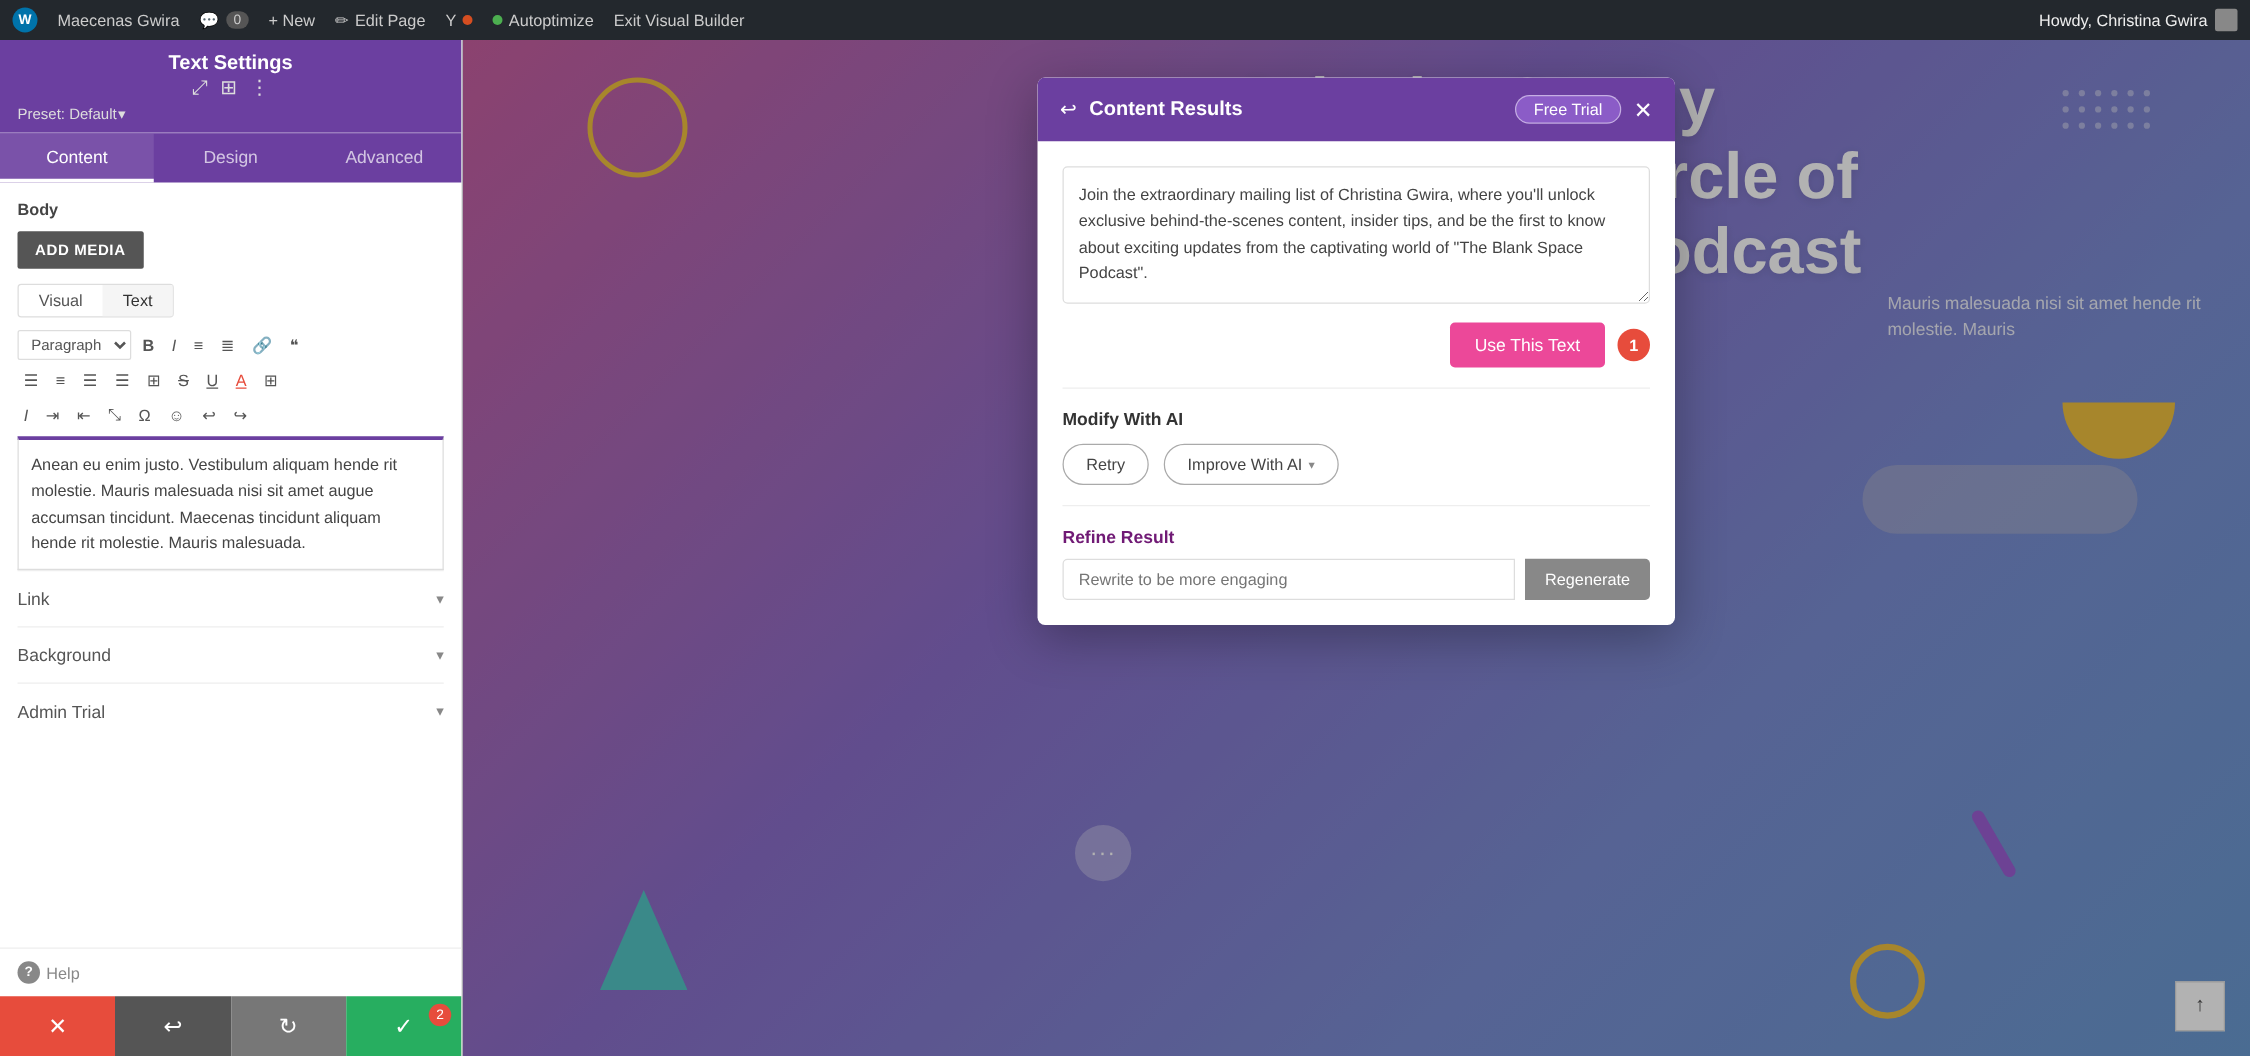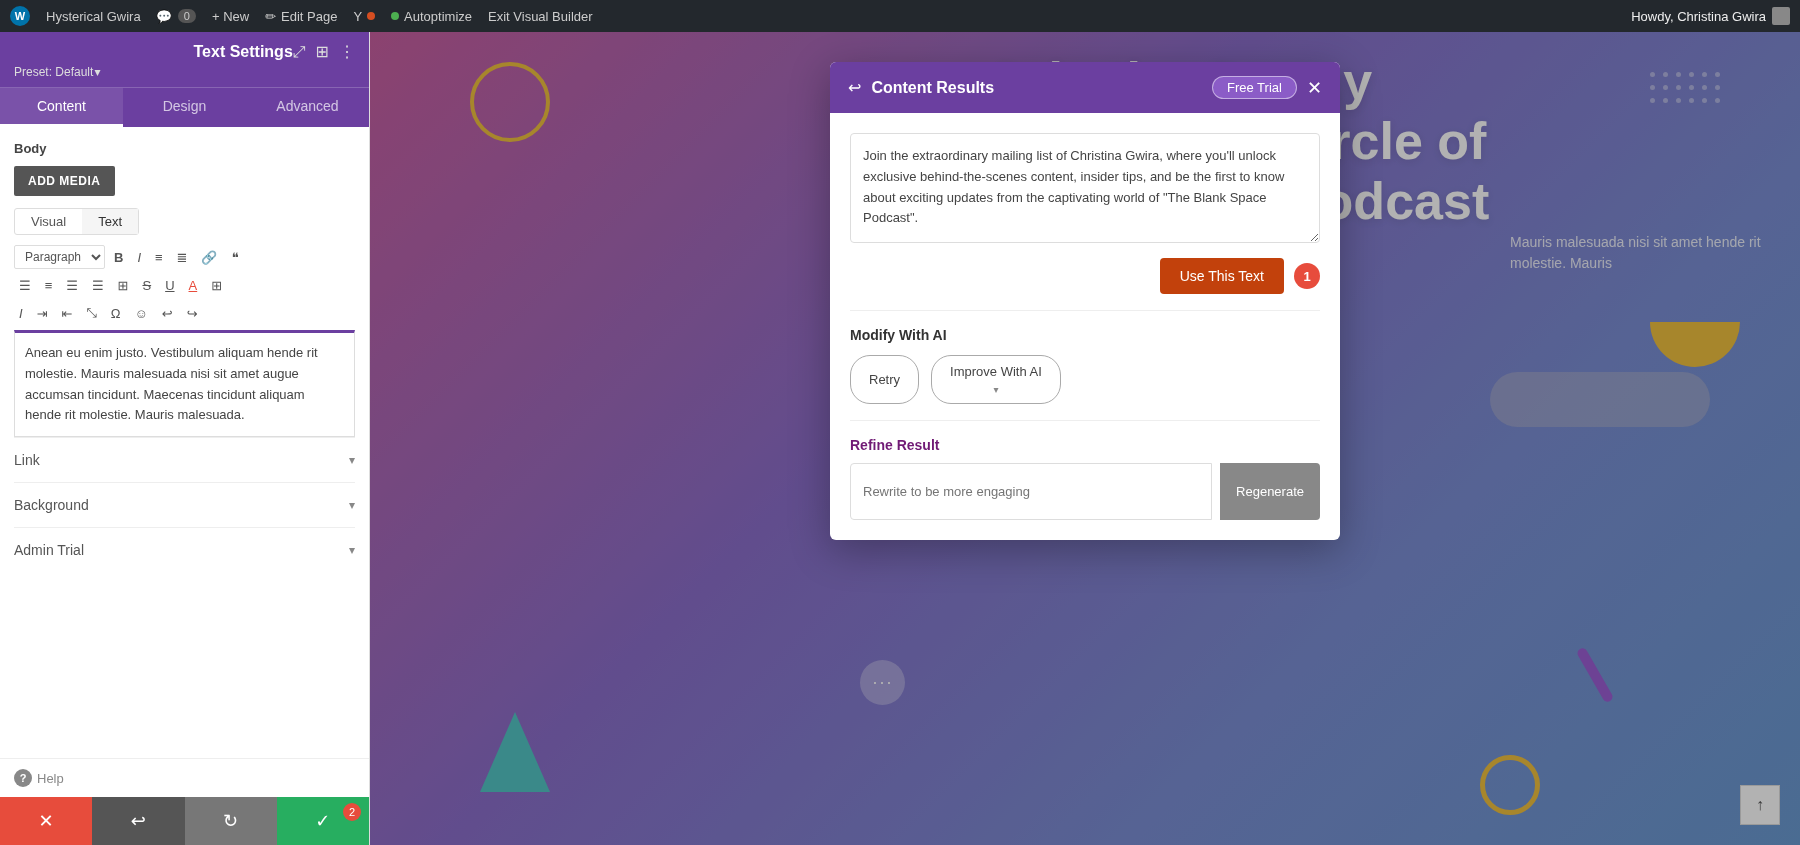--- a/index.html
+++ b/index.html
@@ -25,21 +25,21 @@
     #left-panel {
       width: 370px; min-width: 370px; background: #fff; display: flex; flex-direction: column;
       border-right: 1px solid #ddd; position: relative; z-index: 100;
     }
 
     
     #panel-header {
       background: #6b3fa0; color: #fff; padding: 10px 14px 8px;
       display: flex; flex-direction: column; gap: 4px;
     }
-    .panel-title-row { display: flex; align-items: center; justify-content: flex-end; }
+    .panel-title-row { display: flex; align-items: center; justify-content: center; flex-direction: column; }
     .panel-title { font-size: 16px; font-weight: 600; }
     .panel-header-icons { display: flex; gap: 10px; align-items: center; }
     .panel-header-icon { color: #ddd; cursor: pointer; font-size: 16px; }
     .panel-preset { font-size: 12px; color: #ddd; display: flex; align-items: center; gap: 1px; cursor: pointer; }
 
     
     #panel-tabs { display: flex; background: #6b3fa0; border-top: 1px solid rgba(255,255,255,0.2); }
     .panel-tab {
       flex: 1; text-align: center; padding: 10px 0; color: rgba(255,255,255,0.7);
       cursor: pointer; font-size: 14px; border-bottom: 3px solid transparent;
@@ -185,67 +185,67 @@
     .result-textarea {
       width: 100%; border: 1px solid #ddd; border-radius: 4px; padding: 12px;
       font-size: 13px; color: #444; line-height: 1.6; resize: vertical; min-height: 110px;
       font-family: inherit; outline: none;
     }
 
     .use-text-row {
       display: flex; justify-content: flex-end; align-items: center; gap: 10px; margin-top: 12px;
     }
     .use-text-btn {
-      background: #c2410c; color: #fff; border: none; padding: 10px 20px;
+      background: #ec4899; color: #fff; border: none; padding: 10px 20px;
       font-size: 14px; font-weight: 500; border-radius: 4px; cursor: pointer;
     }
     .step-badge {
       width: 26px; height: 26px; background: #e74c3c; color: #fff; border-radius: 50%;
       display: flex; align-items: center; justify-content: center; font-size: 13px; font-weight: bold;
     }
 
     
     .modify-section { margin-top: 16px; }
     .modify-label { font-size: 14px; font-weight: 700; color: #333; margin-bottom: 12px; }
     .modify-buttons { display: flex; gap: 12px; }
     .outline-btn {
       border: 1px solid #aaa; background: #fff; color: #444; padding: 8px 18px;
       border-radius: 20px; cursor: pointer; font-size: 13px;
     }
     .outline-btn-dropdown {
       border: 1px solid #aaa; background: #fff; color: #444; padding: 8px 18px;
-      border-radius: 20px; cursor: pointer; font-size: 13px; display: flex; align-items: center; gap: 5px; flex-direction: column;
+      border-radius: 20px; cursor: pointer; font-size: 13px; display: flex; align-items: center; gap: 5px;
     }
     .dropdown-arrow { font-size: 10px; color: #888; }
 
     
     .refine-section { margin-top: 16px; }
     .refine-label { font-size: 14px; font-weight: 600; color: #701a75; margin-bottom: 10px; }
     .refine-row { display: flex; gap: 8px; }
     .refine-input {
-      flex: 1; border: 1px solid #ddd; border-radius: 4px 0 0 4px; padding: 20px 12px;
+      flex: 1; border: 1px solid #ddd; border-radius: 4px 0 0 4px; padding: 8px 12px;
       font-size: 13px; color: #999; outline: none; font-family: inherit;
     }
     .regenerate-btn {
       background: #888; color: #fff; border: none; padding: 8px 16px;
       font-size: 13px; border-radius: 0 4px 4px 0; cursor: pointer;
     }
 
     
     .section-divider { border: none; border-top: 1px solid #eee; margin: 16px 0 0; }
   </style>
 </head>
 <body>
 
 <div id="wp-admin-bar">
   <div class="admin-bar-item">
     <div class="wp-logo">W</div>
   </div>
   <div class="admin-bar-item">
-    <span>Hysterical Gwira</span>
+    <span>Maecenas Gwira</span>
   </div>
   <div class="admin-bar-item">
     <span>💬</span>
     <span class="comment-count">0</span>
   </div>
   <div class="admin-bar-item">
     <span>+ New</span>
   </div>
   <div class="admin-bar-item">
     <span>✏</span>

